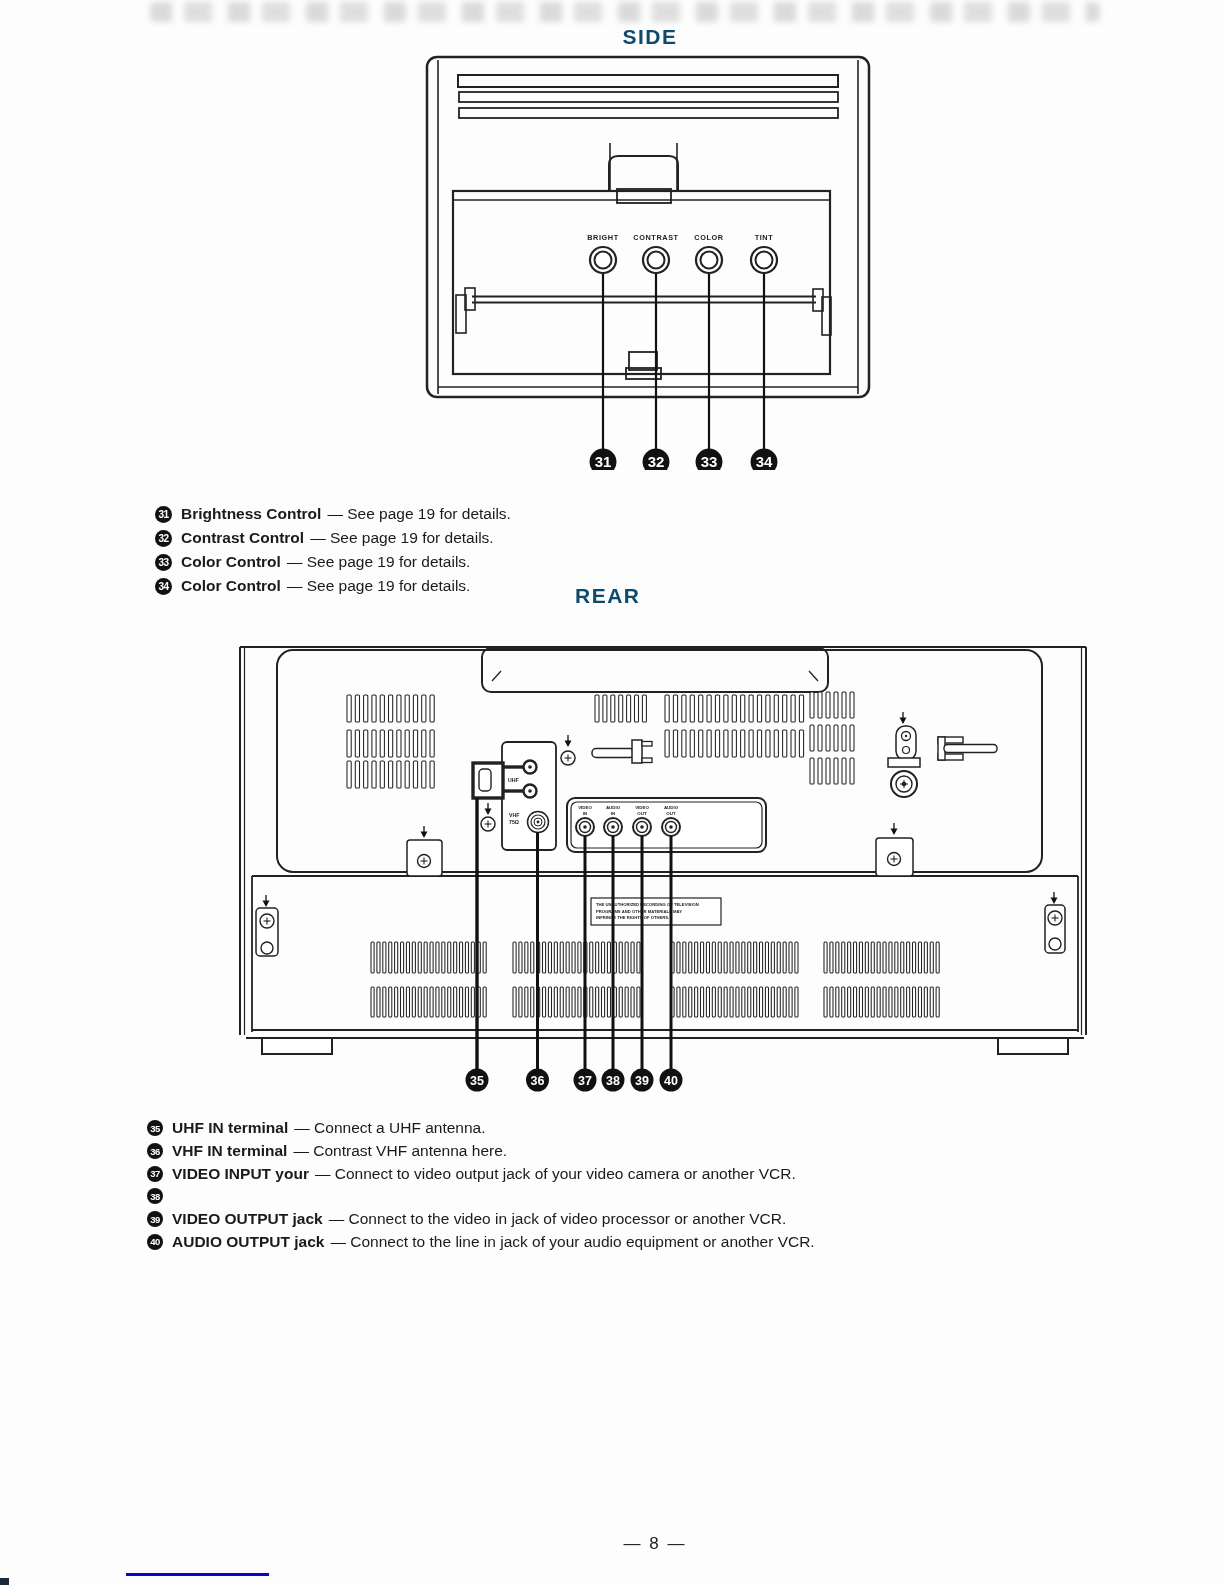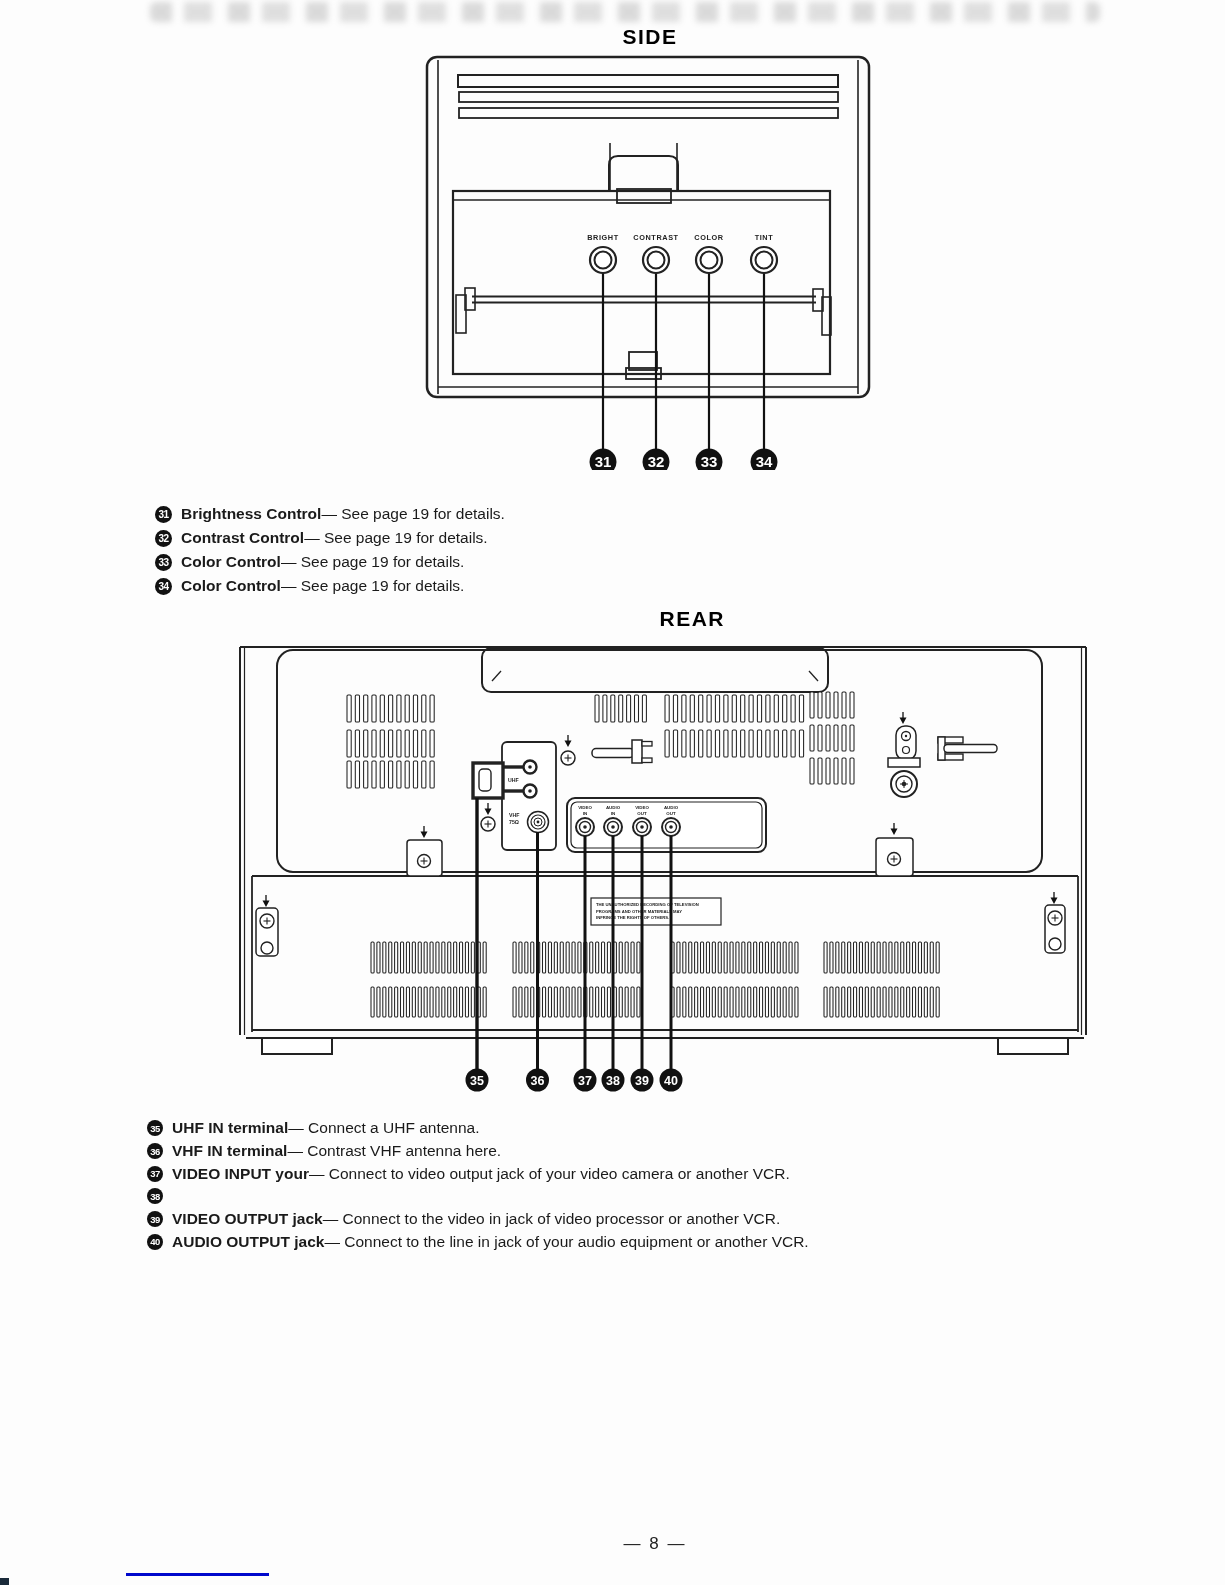--- a/index.html
+++ b/index.html
@@ -1,31 +1,31 @@
 <!DOCTYPE html>
 <html><head>
 <meta charset="utf-8">
 <style>
   html,body{margin:0;padding:0;}
   body{width:1225px;height:1585px;position:relative;background:#fdfdfd;
        font-family:"Liberation Sans",sans-serif;color:#1a1a1a;overflow:hidden;}
   .ghost{position:absolute;left:150px;top:2px;width:950px;height:20px;opacity:.30;
          filter:blur(3px);border-radius:6px;
          background:repeating-linear-gradient(90deg,#8a8a8a 0 22px,transparent 22px 34px,#9a9a9a 34px 62px,transparent 62px 78px);}
-  .title{position:absolute;font-size:21px;font-weight:bold;letter-spacing:1.5px;color:#000000;}
+  .title{position:absolute;font-size:21px;font-weight:bold;letter-spacing:1.5px;color:#0c4a6e;}
   .list{position:absolute;}
   .row{display:flex;align-items:center;}
   .side-list .row{height:24px;}
   .rear-list .row{height:22.7px;}
   .bullet{flex:0 0 auto;width:17px;height:17px;border-radius:50%;background:#111;color:#fff;
           display:inline-flex;align-items:center;justify-content:center;
           font-size:10px;font-weight:bold;margin-right:9px;letter-spacing:-0.5px;}
   .rear-list .bullet{width:16px;height:16px;font-size:9.5px;}
   .itext{font-size:15.5px;white-space:nowrap;}
-  .iname{font-weight:bold;}
+  .iname{font-weight:bold;margin-right:6px;}
   .footer{position:absolute;left:600px;top:1534px;width:110px;text-align:center;
           font-size:17px;letter-spacing:2px;color:#222;}
   .blue-line{position:absolute;left:126px;top:1573px;width:143px;height:2.5px;background:#0008cc;}
   .corner-mark{position:absolute;left:0;top:1578px;width:9px;height:7px;background:#1a2a3a;}
   svg{position:absolute;}
   svg text{font-family:"Liberation Sans",sans-serif;}
   .diag-label{font-weight:bold;fill:#222;}
 </style>
 </head>
 <body>
@@ -126,21 +126,21 @@
   <div class="row">
       <span class="bullet">33</span>
       <span class="itext"><span class="iname">Color Control</span><span>— See page 19 for details.</span></span>
     </div>
   <div class="row">
       <span class="bullet">34</span>
       <span class="itext"><span class="iname">Color Control</span><span>— See page 19 for details.</span></span>
     </div>
 </div>
 
-<div class="title" style="left:575px;top:607px;width:150px;text-align:right;">REAR</div>
+<div class="title" style="left:575px;top:584px;width:150px;text-align:left;">REAR</div>
 
 <svg viewBox="0 0 880 500" style="left:230px;top:612px;width:880px;height:500px;">
   <g fill="none" stroke="#222">
 
     <line x1="10" y1="35" x2="856" y2="35" stroke-width="2"></line>
     <line x1="10" y1="35" x2="10" y2="423" stroke-width="2"></line>
     <line x1="14.5" y1="35" x2="14.5" y2="423" stroke-width="1.2"></line>
     <line x1="856" y1="35" x2="856" y2="423" stroke-width="2"></line>
     <line x1="851.5" y1="35" x2="851.5" y2="423" stroke-width="1.2"></line>
     <rect x="47" y="38" width="765" height="222" rx="16" stroke-width="2"></rect>

